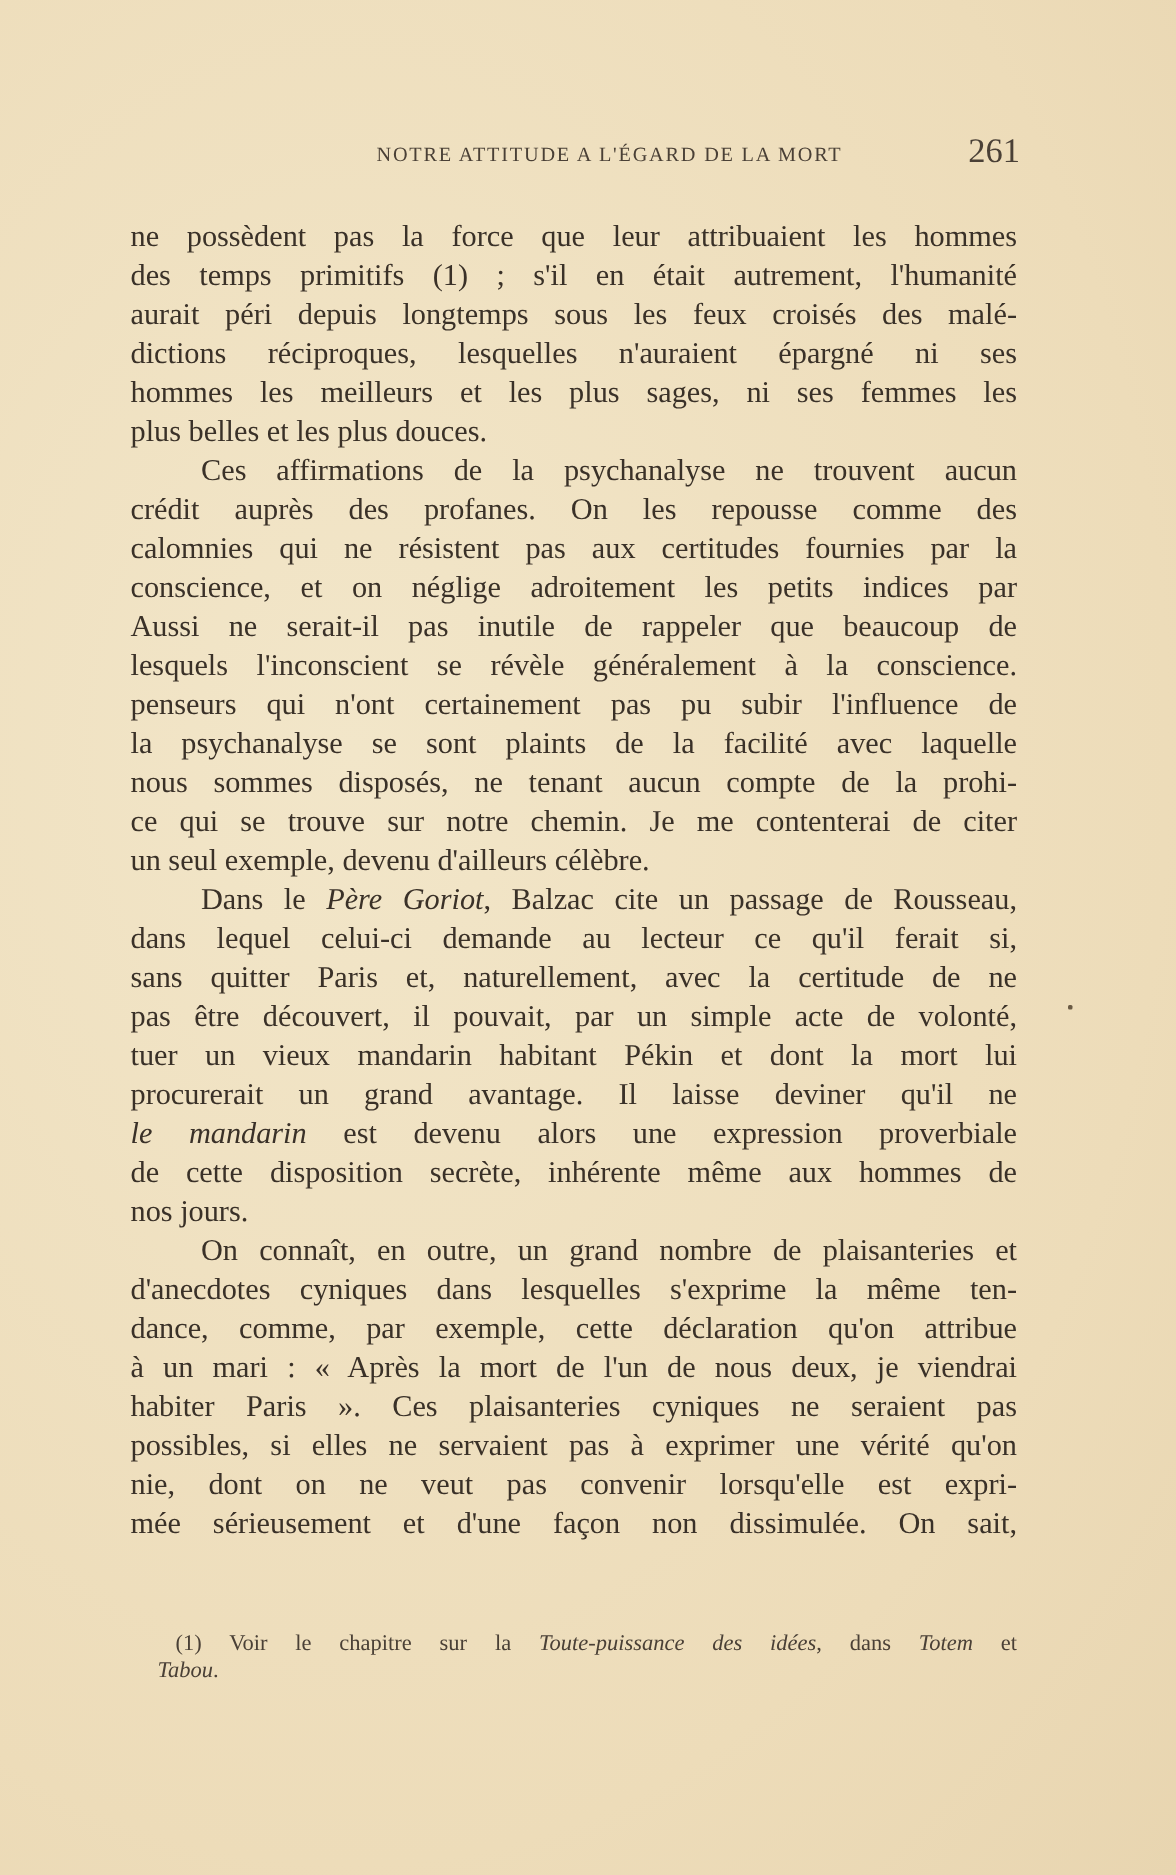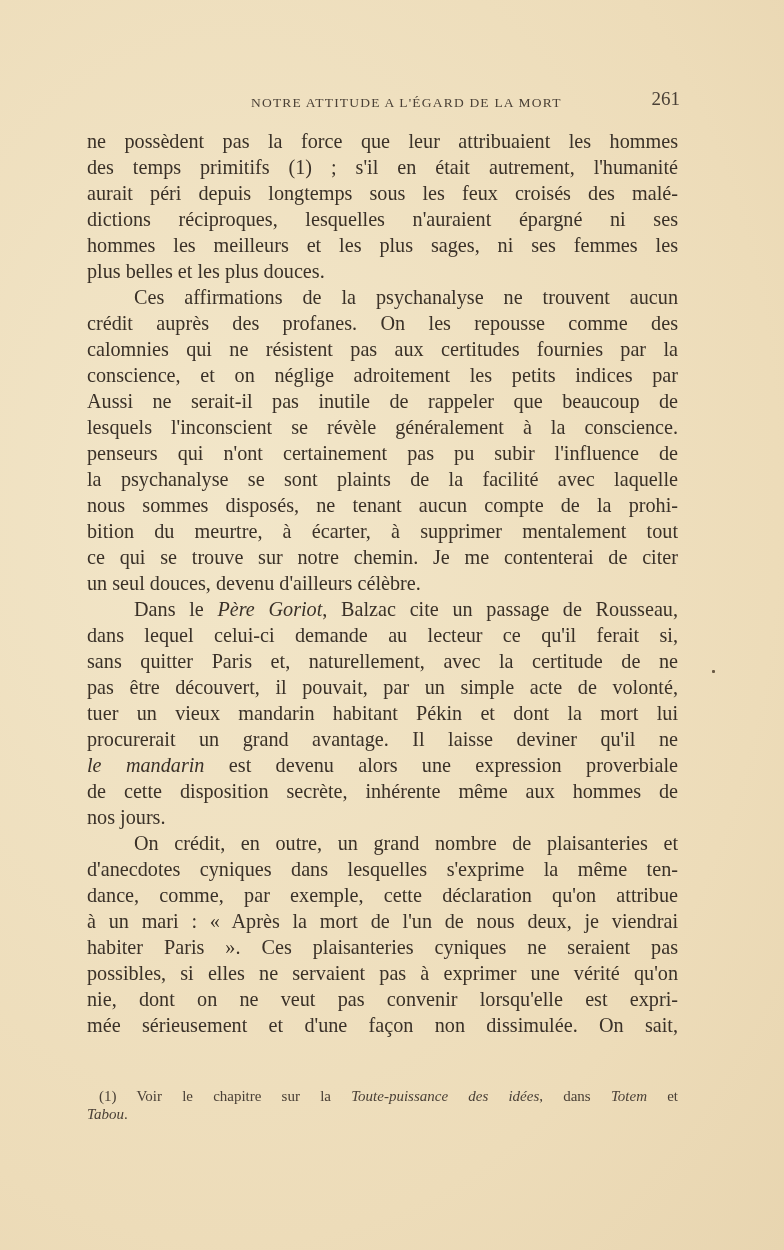--- a/index.html
+++ b/index.html
@@ -10,37 +10,37 @@
     position: relative;
     font-family: "Liberation Serif", "DejaVu Serif", serif;
     color: #3a3128;
   }
   .page { position: absolute; left: 0; top: 0; width: 784px; height: 1250px; }
   .running-head {
     position: absolute; top: 90px; left: 210px; width: 470px; height: 22px;
     font-size: 13.5px; letter-spacing: 1.2px; color: #4a4036;
   }
   .running-head .title { position: absolute; left: 0; top: 5px; margin-left: 41px; }
-  .running-head .pnum { position: absolute; right: 0; top: -2px; font-size: 19px; letter-spacing: 0; }
+  .running-head .pnum { position: absolute; right: 0; top: -2px; font-size: 23px; letter-spacing: 0; }
   .body-text {
-    position: absolute; left: 87px; top: 128px; width: 591px;
+    position: absolute; left: 87px; top: 145px; width: 591px;
   }
   .line {
     height: 26px; line-height: 26px; font-size: 20.2px;
     white-space: nowrap; text-align: justify; text-align-last: justify;
     display: block;
   }
   .line.last { text-align-last: left; }
   .line.indent { padding-left: 47px; }
   em { font-style: italic; }
   .footnotes {
     position: absolute; left: 87px; top: 1087px; width: 591px;
     font-size: 15px; line-height: 18px; color: #4a4036;
   }
-  .footnotes .fn-line { display: block; text-align: justify; text-align-last: justify; white-space: nowrap; padding-left: 12px; }
+  .footnotes .fn-line { display: block; text-align: justify; text-align-last: justify; white-space: nowrap; padding-left: 12px; margin-left: 18px; }
   .footnotes .fn-line.last { text-align-last: left; padding-left: 0; }
   .speck { position: absolute; width: 3px; height: 3px; background: #6a5a44; border-radius: 1px; }
 </style>
 </head>
 <body>
 
 <div class="page">
 
   <div class="running-head">
     <span class="title">NOTRE ATTITUDE A L'ÉGARD DE LA MORT</span>
@@ -58,35 +58,34 @@
 
     <span class="line indent">Ces affirmations de la psychanalyse ne trouvent aucun</span>
     <span class="line">crédit auprès des profanes. On les repousse comme des</span>
     <span class="line">calomnies qui ne résistent pas aux certitudes fournies par la</span>
     <span class="line">conscience, et on néglige adroitement les petits indices par</span>
     <span class="line">Aussi ne serait-il pas inutile de rappeler que beaucoup de</span>
     <span class="line">lesquels l'inconscient se révèle généralement à la conscience.</span>
     <span class="line">penseurs qui n'ont certainement pas pu subir l'influence de</span>
     <span class="line">la psychanalyse se sont plaints de la facilité avec laquelle</span>
     <span class="line">nous sommes disposés, ne tenant aucun compte de la prohi-</span>
-    <span class="line">bition du meurtre, à écarter, à supprimer mentalement tout</span>
     <span class="line">ce qui se trouve sur notre chemin. Je me contenterai de citer</span>
-    <span class="line last">un seul douces, devenu d'ailleurs célèbre.</span>
+    <span class="line last">un seul exemple, devenu d'ailleurs célèbre.</span>
 
     <span class="line indent"><span>Dans le </span><em>Père Goriot</em><span>, Balzac cite un passage de Rousseau,</span></span>
     <span class="line">dans lequel celui-ci demande au lecteur ce qu'il ferait si,</span>
     <span class="line">sans quitter Paris et, naturellement, avec la certitude de ne</span>
     <span class="line">pas être découvert, il pouvait, par un simple acte de volonté,</span>
     <span class="line">tuer un vieux mandarin habitant Pékin et dont la mort lui</span>
     <span class="line">procurerait un grand avantage. Il laisse deviner qu'il ne</span>
     <span class="line"><span></span><em>le mandarin</em><span> est devenu alors une expression proverbiale</span></span>
     <span class="line">de cette disposition secrète, inhérente même aux hommes de</span>
     <span class="line last">nos jours.</span>
 
-    <span class="line indent">On crédit, en outre, un grand nombre de plaisanteries et</span>
+    <span class="line indent">On connaît, en outre, un grand nombre de plaisanteries et</span>
     <span class="line">d'anecdotes cyniques dans lesquelles s'exprime la même ten-</span>
     <span class="line">dance, comme, par exemple, cette déclaration qu'on attribue</span>
     <span class="line">à un mari : « Après la mort de l'un de nous deux, je viendrai</span>
     <span class="line">habiter Paris ». Ces plaisanteries cyniques ne seraient pas</span>
     <span class="line">possibles, si elles ne servaient pas à exprimer une vérité qu'on</span>
     <span class="line">nie, dont on ne veut pas convenir lorsqu'elle est expri-</span>
     <span class="line">mée sérieusement et d'une façon non dissimulée. On sait,</span>
   </div>
 
   <div class="footnotes">

